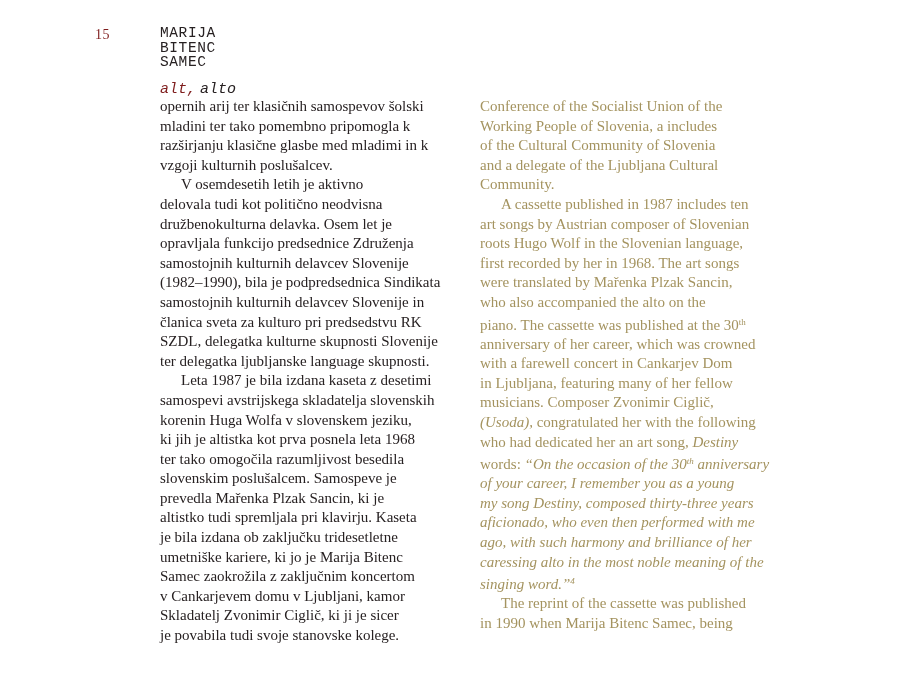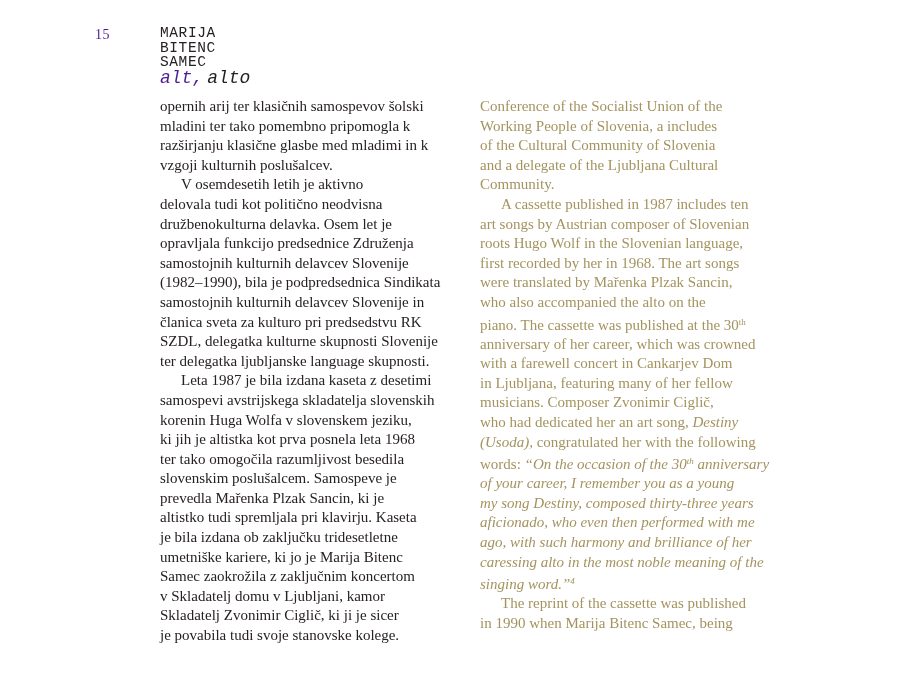--- a/index.html
+++ b/index.html
@@ -3,31 +3,31 @@
 <meta charset="utf-8">
 <style>
   html,body{margin:0;padding:0;}
   body{
     width:900px;height:675px;
     background:#ffffff;
     font-family:"Liberation Serif","DejaVu Serif",serif;
     position:relative;
     overflow:hidden;
   }
-  .gold{color:#4c1d95;text-align:center;}
+  .gold{color:#7f1d1d;text-align:center;}
   .page-number{
     position:absolute;left:95px;top:27px;
     font-size:14px;letter-spacing:0.5px;
   }
   .header{position:absolute;left:160px;top:26px;font-family:Liberation Mono, monospace;}
   .title-line{
     font-size:14.5px;line-height:14.5px;
     letter-spacing:0.6px;color:#272122;
   }
-  .subtitle{font-size:18px;line-height:15px;margin-top:1px;font-style:italic;}
+  .subtitle{font-size:15px;line-height:15px;margin-top:12px;font-style:italic;}
   .subtitle .alto{color:#272122;margin-left:4px;}
   .columns{position:absolute;top:97px;left:0;width:900px;}
   .col{position:absolute;top:0;font-size:15px;line-height:19.6px;}
   .col-left{left:160px;width:316px;color:#272122;}
   .col-right{left:480px;width:325px;color:#a4935f;}
   .line{white-space:nowrap;}
   .line.ind{text-indent:21px;}
   .i{font-style:italic;}
   .sup{font-size:0.6em;vertical-align:0.5em;}
   .isup{font-style:italic;font-size:0.6em;vertical-align:0.5em;}
@@ -66,43 +66,43 @@
       <div class="line"><span>samospevi avstrijskega skladatelja slovenskih</span></div>
       <div class="line"><span>korenin Huga Wolfa v slovenskem jeziku,</span></div>
       <div class="line"><span>ki jih je altistka kot prva posnela leta 1968</span></div>
       <div class="line"><span>ter tako omogočila razumljivost besedila</span></div>
       <div class="line"><span>slovenskim poslušalcem. Samospeve je</span></div>
       <div class="line"><span>prevedla Mařenka Plzak Sancin, ki je</span></div>
       <div class="line"><span>altistko tudi spremljala pri klavirju. Kaseta</span></div>
       <div class="line"><span>je bila izdana ob zaključku tridesetletne</span></div>
       <div class="line"><span>umetniške kariere, ki jo je Marija Bitenc</span></div>
       <div class="line"><span>Samec zaokrožila z zaključnim koncertom</span></div>
-      <div class="line"><span>v Skladatelj domu v Ljubljani, kamor</span></div>
+      <div class="line"><span>v Cankarjevem domu v Ljubljani, kamor</span></div>
       <div class="line"><span>Skladatelj Zvonimir Ciglič, ki ji je sicer</span></div>
       <div class="line"><span>je povabila tudi svoje stanovske kolege.</span></div>
     </div>
   <div class="col col-right">
       <div class="line"><span>Conference of the Socialist Union of the</span></div>
       <div class="line"><span>Working People of Slovenia, a includes</span></div>
       <div class="line"><span>of the Cultural Community of Slovenia</span></div>
       <div class="line"><span>and a delegate of the Ljubljana Cultural</span></div>
       <div class="line"><span>Community.</span></div>
       <div class="line ind"><span>A cassette published in 1987 includes ten</span></div>
       <div class="line"><span>art songs by Austrian composer of Slovenian</span></div>
       <div class="line"><span>roots Hugo Wolf in the Slovenian language,</span></div>
       <div class="line"><span>first recorded by her in 1968. The art songs</span></div>
       <div class="line"><span>were translated by Mařenka Plzak Sancin,</span></div>
       <div class="line"><span>who also accompanied the alto on the</span></div>
       <div class="line"><span>piano. The cassette was published at the 30</span><span class="sup">th</span></div>
       <div class="line"><span>anniversary of her career, which was crowned</span></div>
       <div class="line"><span>with a farewell concert in Cankarjev Dom</span></div>
       <div class="line"><span>in Ljubljana, featuring many of her fellow</span></div>
       <div class="line"><span>musicians. Composer Zvonimir Ciglič,</span></div>
+      <div class="line"><span class="i">(Usoda),</span><span> congratulated her with the following</span></div>
       <div class="line"><span>who had dedicated her an art song, </span><span class="i">Destiny</span></div>
-      <div class="line"><span class="i">(Usoda),</span><span> congratulated her with the following</span></div>
       <div class="line"><span>words: </span><span class="i">“On the occasion of the 30</span><span class="isup">th</span><span class="i"> anniversary</span></div>
       <div class="line"><span class="i">of your career, I remember you as a young</span></div>
       <div class="line"><span class="i">my song Destiny, composed thirty-three years</span></div>
       <div class="line"><span class="i">aficionado, who even then performed with me</span></div>
       <div class="line"><span class="i">ago, with such harmony and brilliance of her</span></div>
       <div class="line"><span class="i">caressing alto in the most noble meaning of the</span></div>
       <div class="line"><span class="i">singing word.”</span><span class="isup">4</span></div>
       <div class="line ind"><span>The reprint of the cassette was published</span></div>
       <div class="line"><span>in 1990 when Marija Bitenc Samec, being</span></div>
     </div>

